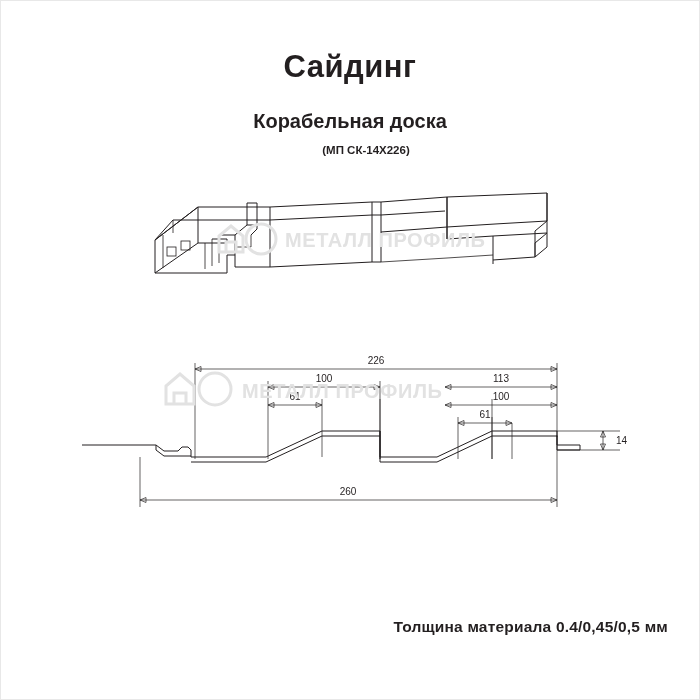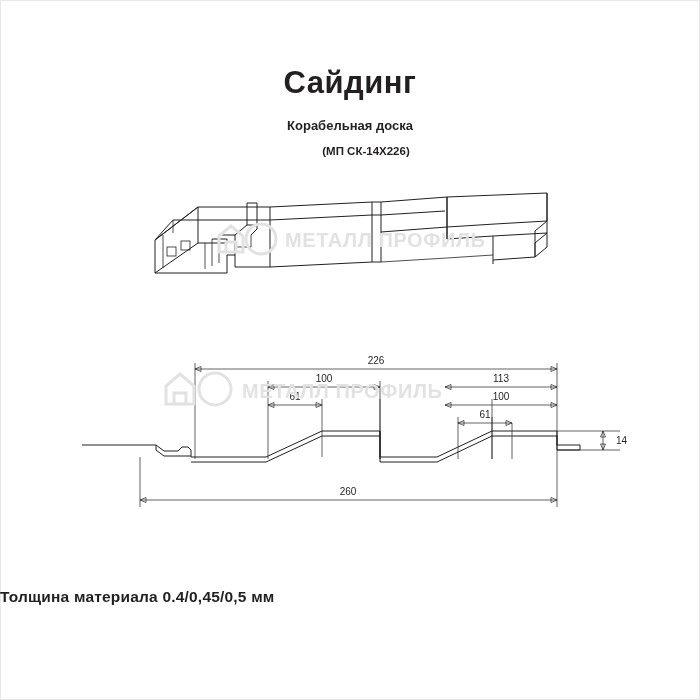--- a/index.html
+++ b/index.html
@@ -19,35 +19,35 @@
     position: absolute;
     inset: 0;
     width: 700px;
     height: 700px;
   }
 
   
   .header {
     position: absolute;
     left: 0;
-    top: 66px;
+    top: 50px;
     width: 700px;
     text-align: center;
   }
   .title {
     font-size: 31px;
     font-weight: bold;
     letter-spacing: 0.5px;
     line-height: 1.1;
     margin: 0;
   }
   .subtitle {
-    font-size: 13px;
-    font-weight: bold;
-    margin-top: 19px;
+    font-size: 20px;
+    font-weight: bold;
+    margin-top: 26px;
     line-height: 1.1;
   }
   .model {
     font-size: 11.5px;
     font-weight: bold;
     margin-top: 12px;
     line-height: 1.1;
     padding-left: 32px;
   }
 
@@ -81,23 +81,23 @@
     font-weight: bold;
     color: #e2e2e2;
     letter-spacing: 0.6px;
     white-space: nowrap;
   }
 
   
   .footer {
     position: absolute;
     left: 0;
-    top: 588px;
+    top: 618px;
     width: 668px;
-    text-align: left;
+    text-align: right;
   }
   .footer-text {
     font-size: 15.5px;
     font-weight: bold;
     letter-spacing: 0.2px;
   }
 
   
   .frame {
     position: absolute;

